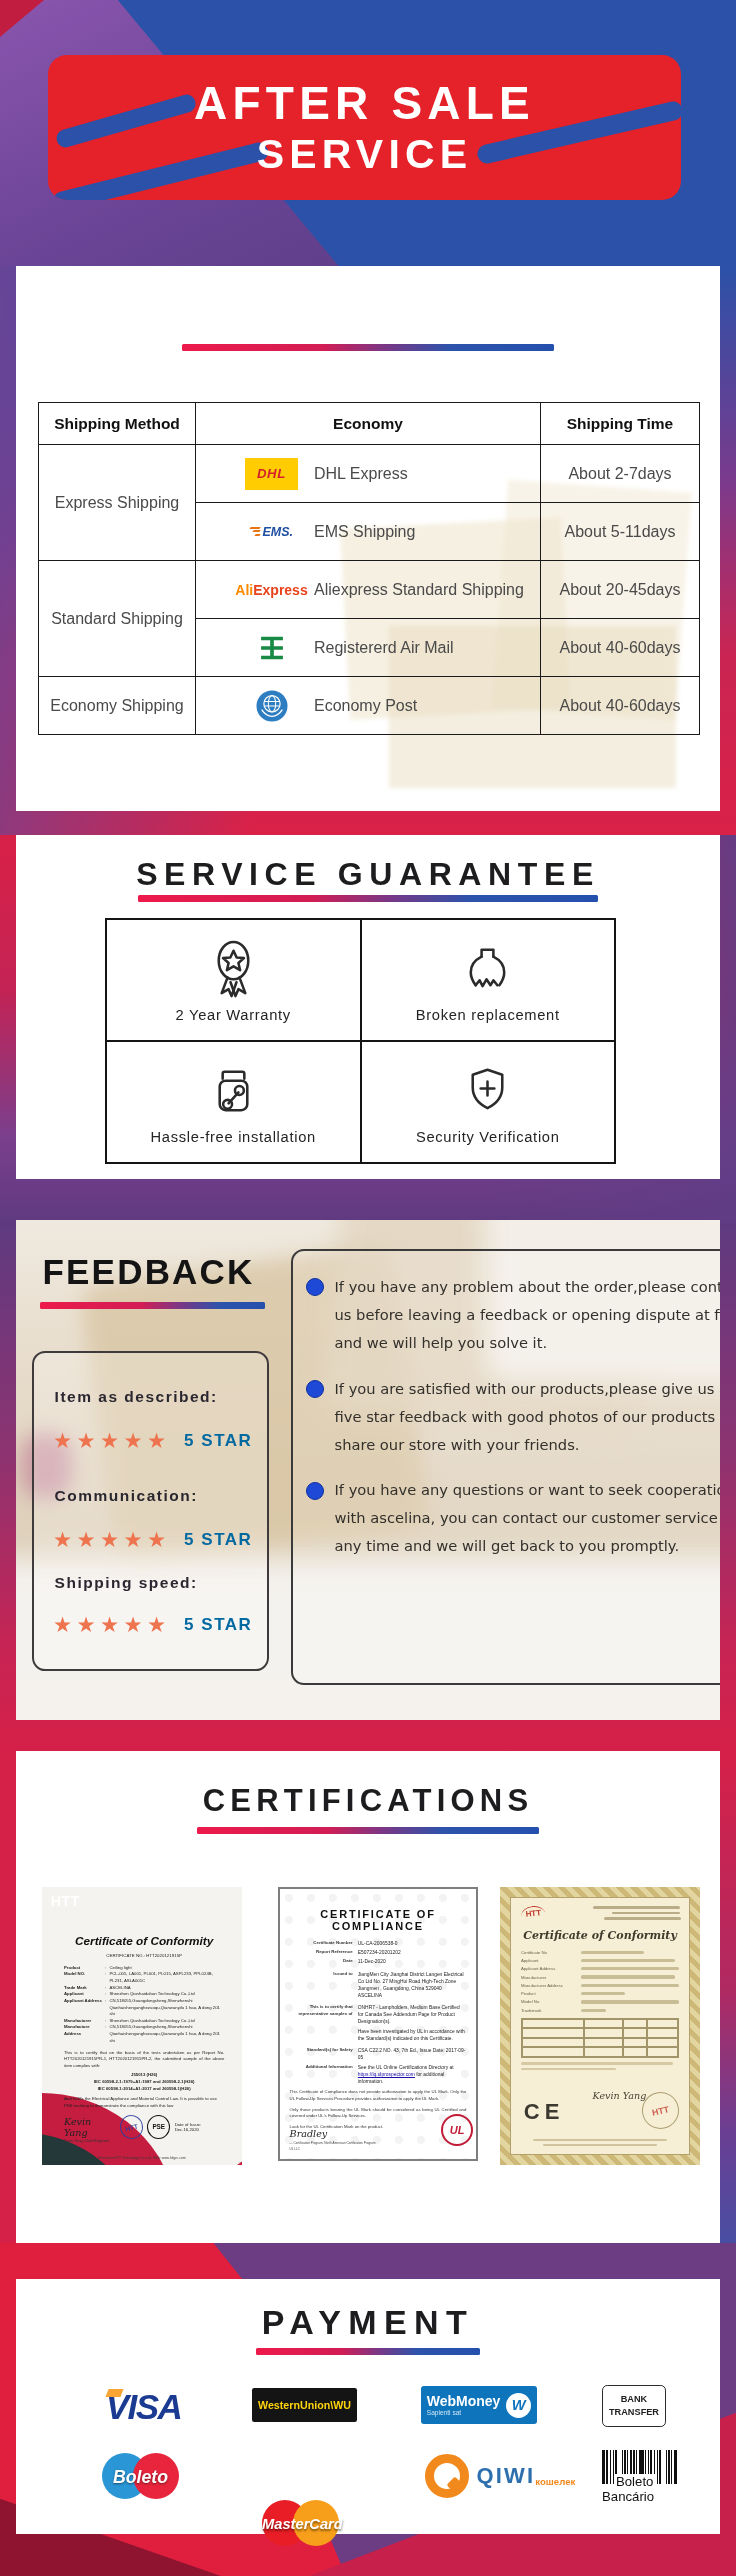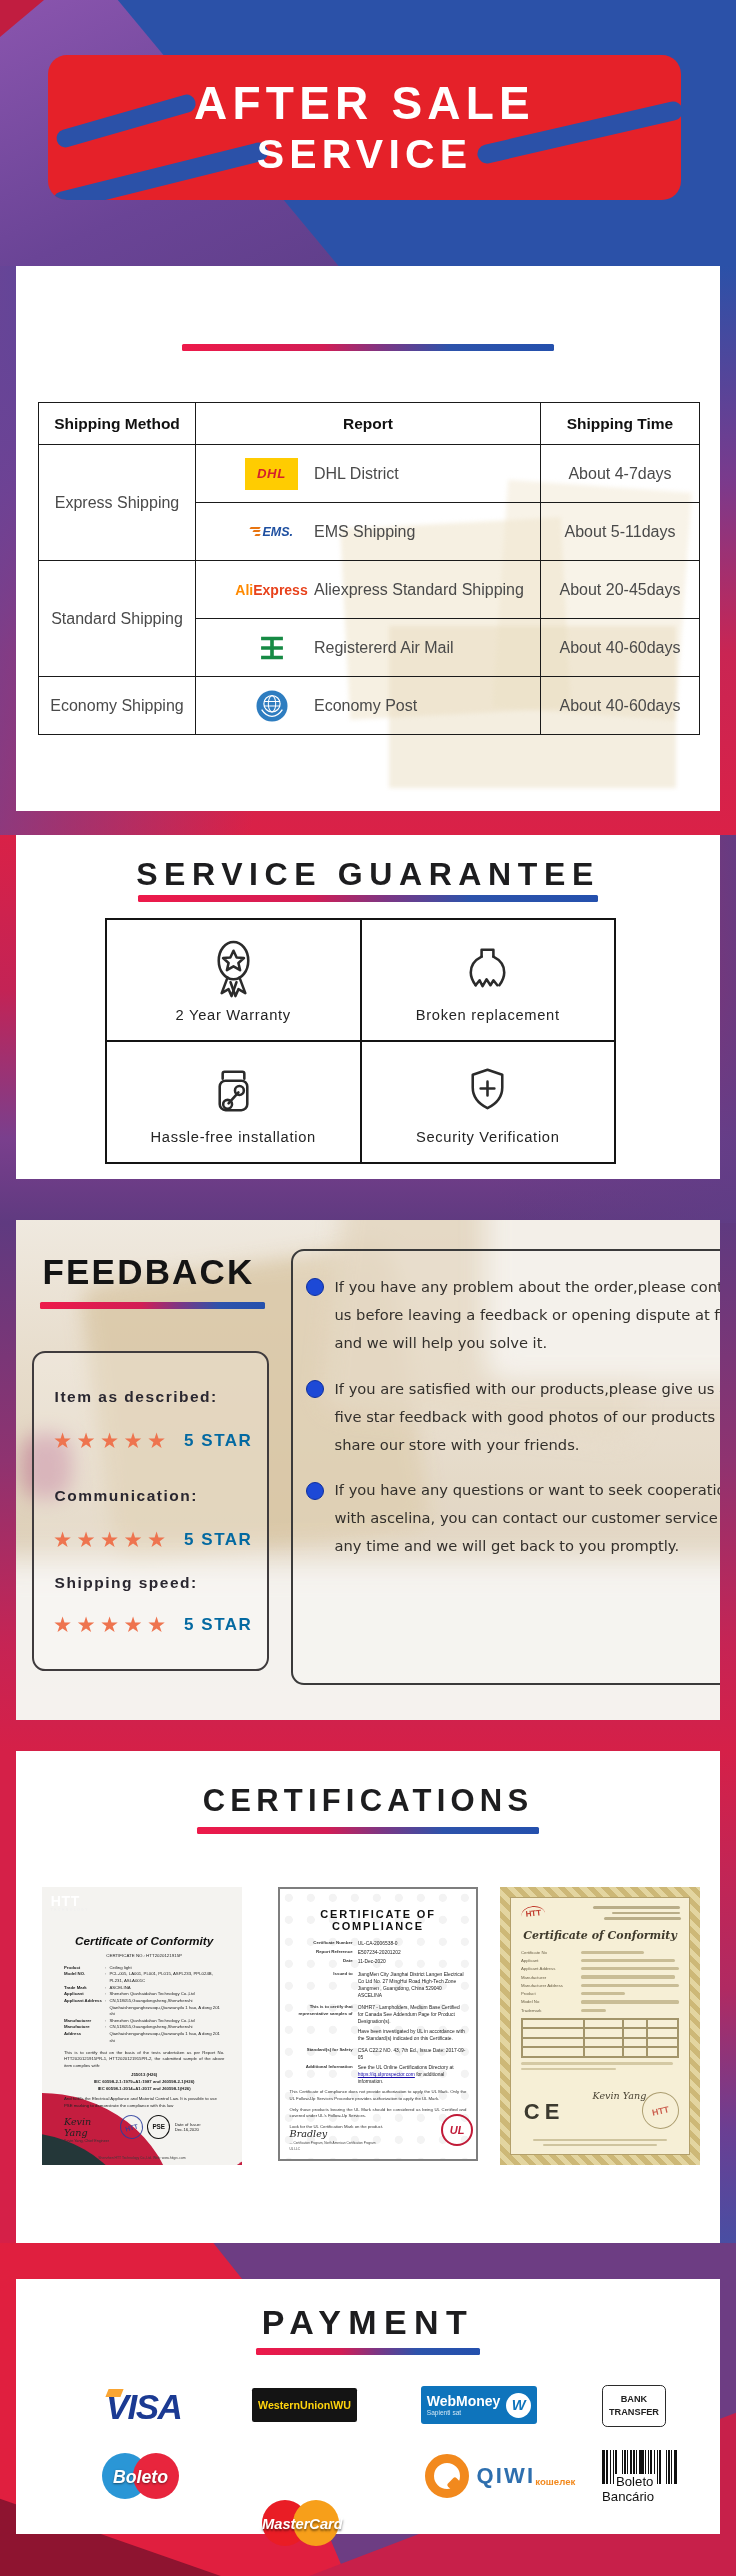--- a/index.html
+++ b/index.html
@@ -258,36 +258,36 @@
   </div>
   <table class="ship-table">
     <colgroup>
         <col class="col-m">
         <col class="col-c">
         <col class="col-t">
       </colgroup>
     <thead>
       <tr>
         <th>Shipping Method</th>
-        <th>Report</th>
+        <th>Economy</th>
         <th>Shipping Time</th>
       </tr>
     </thead>
     <tbody>
       <tr>
         <td rowspan="2">Express Shipping</td>
         <td class="courier">
             <div class="courier-in">
           <span class="logo-slot">
                 <span class="dhl">DHL</span>
               </span>
-          <span>DHL District</span>
+          <span>DHL Express</span>
             </div>
           </td>
-        <td>About 4-7days</td>
+        <td>About 2-7days</td>
       </tr>
       <tr>
         <td class="courier">
             <div class="courier-in">
           <span class="logo-slot">
                 <span class="ems">
             <span class="wings">
                     <i class="w1"></i>
                     <i class="w2"></i>
                     <i class="w3"></i>

